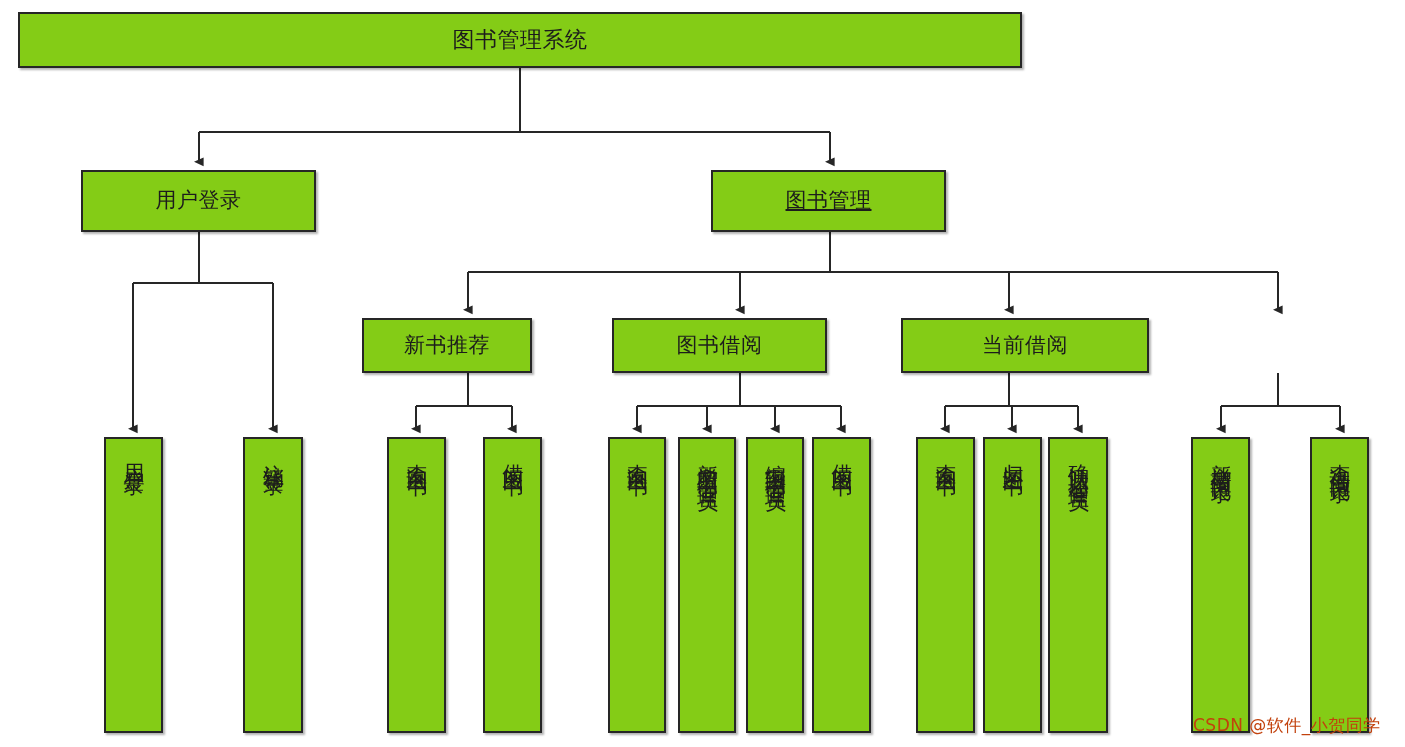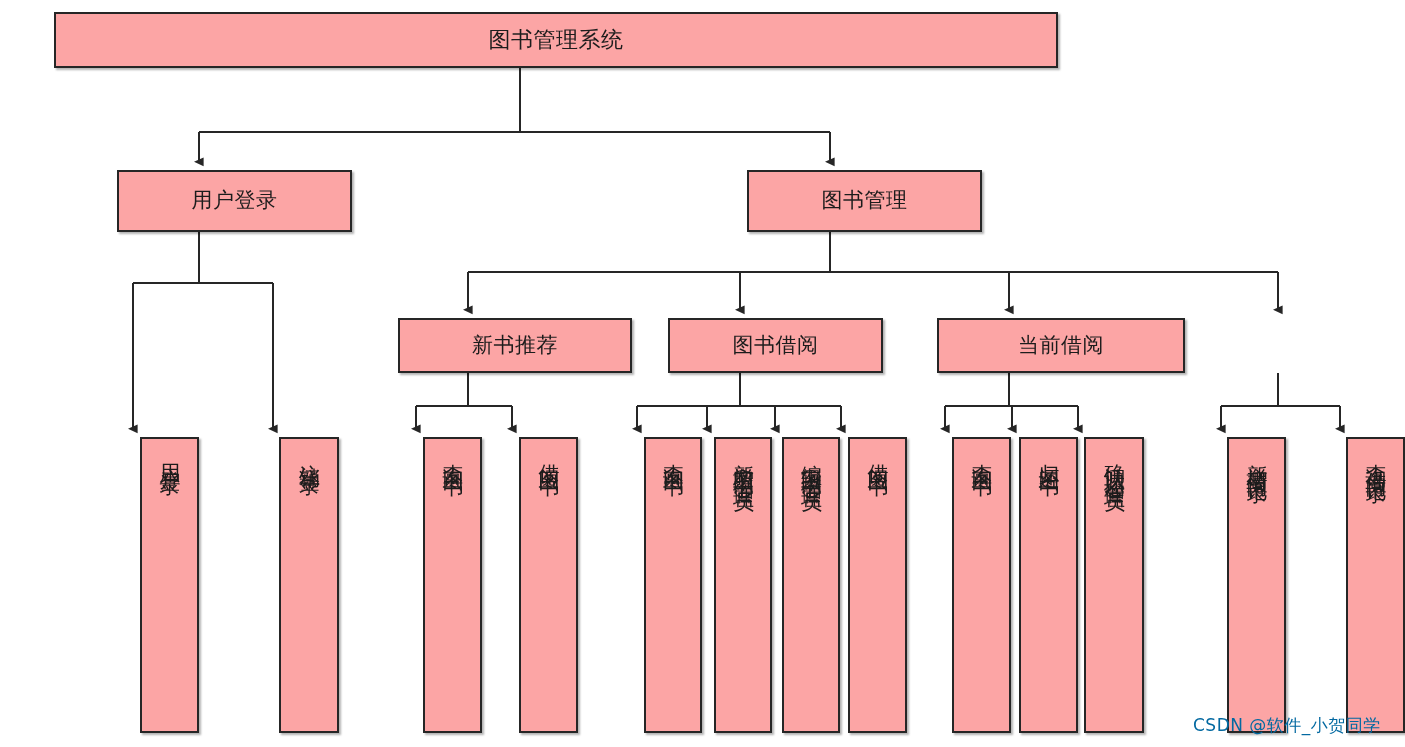--- a/index.html
+++ b/index.html
@@ -22,28 +22,27 @@
     position: absolute;
     left: 0;
     top: 0;
     width: 1405px;
     height: 747px;
     pointer-events: none;
   }
   .node {
     position: absolute;
     box-sizing: border-box;
-    background: #fca5a5;
+    background: #84cc16;
     border: 2px solid #262626;
     box-shadow: 2px 2px 2px rgba(0,0,0,0.30);
     display: flex;
     align-items: center;
     justify-content: center;
     color: #1c1c1c;
-    margin-left: 36px;
   }
   .node-label {
     display: block;
     text-align: center;
     line-height: 1.12;
     white-space: nowrap;
   }
   
   .node.horizontal .node-label {
     writing-mode: horizontal-tb;
@@ -68,21 +67,21 @@
     white-space: normal;
   }
   .node.vertical.tall .node-label {
     max-height: 286px;
   }
   #watermark {
     position: absolute;
     left: 1193px;
     top: 714px;
     font-size: 17px;
-    color: #0369a1;
+    color: #c2410c;
     letter-spacing: 0.5px;
     white-space: nowrap;
     user-select: none;
   }
 </style>
 </head>
 <body>
 
 <div id="diagram-root">
 
@@ -138,28 +137,28 @@
     </g>
   </svg>
 
   <div class="node horizontal level-1" style="left:18px; top:12px; width:1004px; height:56px;">
     <span class="node-label">图书管理系统</span>
   </div>
 
   <div class="node horizontal level-2" style="left:81px; top:170px; width:235px; height:62px;">
     <span class="node-label">用户登录</span>
   </div>
-  <div class="node horizontal level-2" style="left:711px; top:170px; width:235px; height:62px;">
+  <div class="node horizontal level-2" style="left:711px; top:170px; width:235px; height:62px;text-decoration:underline;">
     <span class="node-label">图书管理</span>
   </div>
 
-  <div class="node horizontal level-3" style="left:362px; top:318px; width:234px; height:55px;align-items:center;">
+  <div class="node horizontal level-3" style="left:362px; top:318px; width:170px; height:55px;align-items:center;">
     <span class="node-label">新书推荐</span>
   </div>
-  <div class="node horizontal level-3" style="left:632px; top:318px; width:215px; height:55px;">
+  <div class="node horizontal level-3" style="left:612px; top:318px; width:215px; height:55px;">
     <span class="node-label">图书借阅</span>
   </div>
   <div class="node horizontal level-3" style="left:901px; top:318px; width:248px; height:55px;">
     <span class="node-label">当前借阅</span>
   </div>
 
   <div class="node vertical" style="left:104px; top:437px; width:59px; height:296px;">
     <span class="node-label">用户登录</span>
   </div>
   <div class="node vertical" style="left:243px; top:437px; width:60px; height:296px;">

